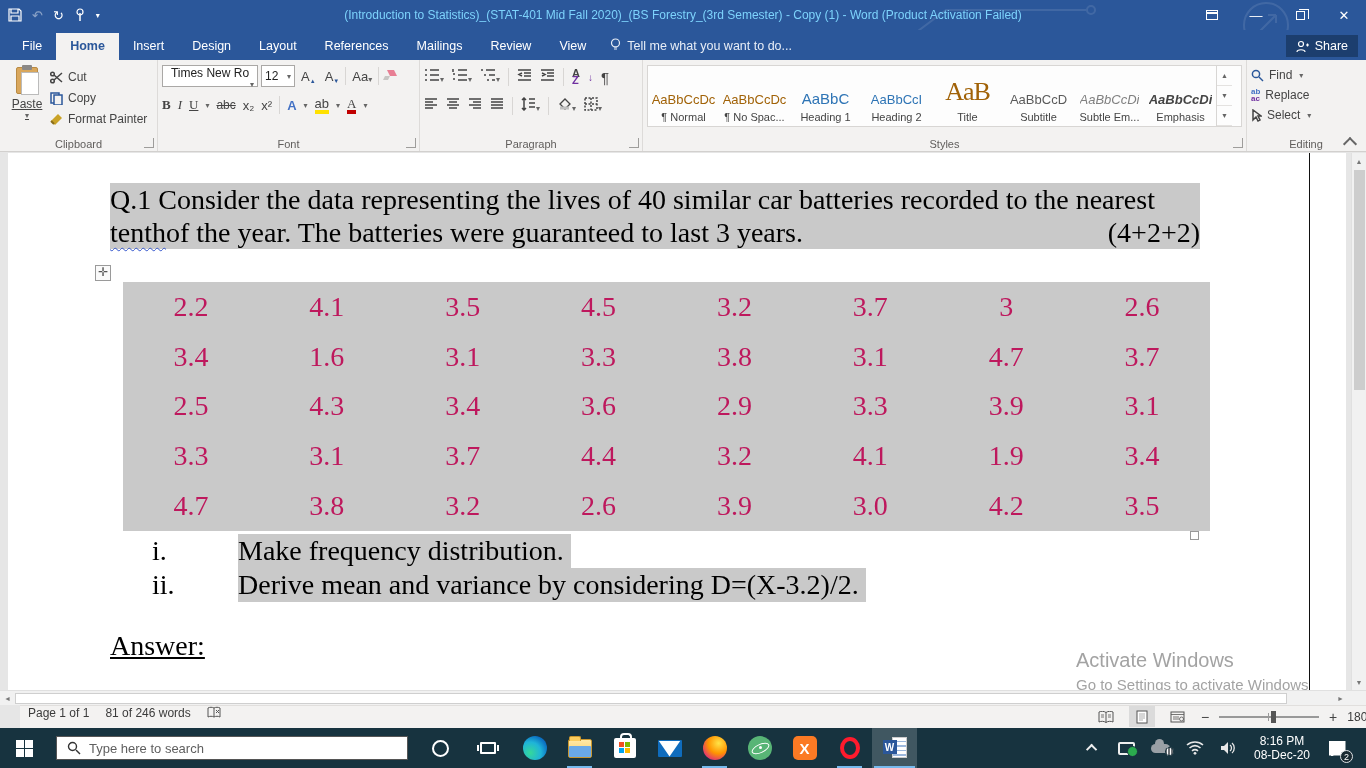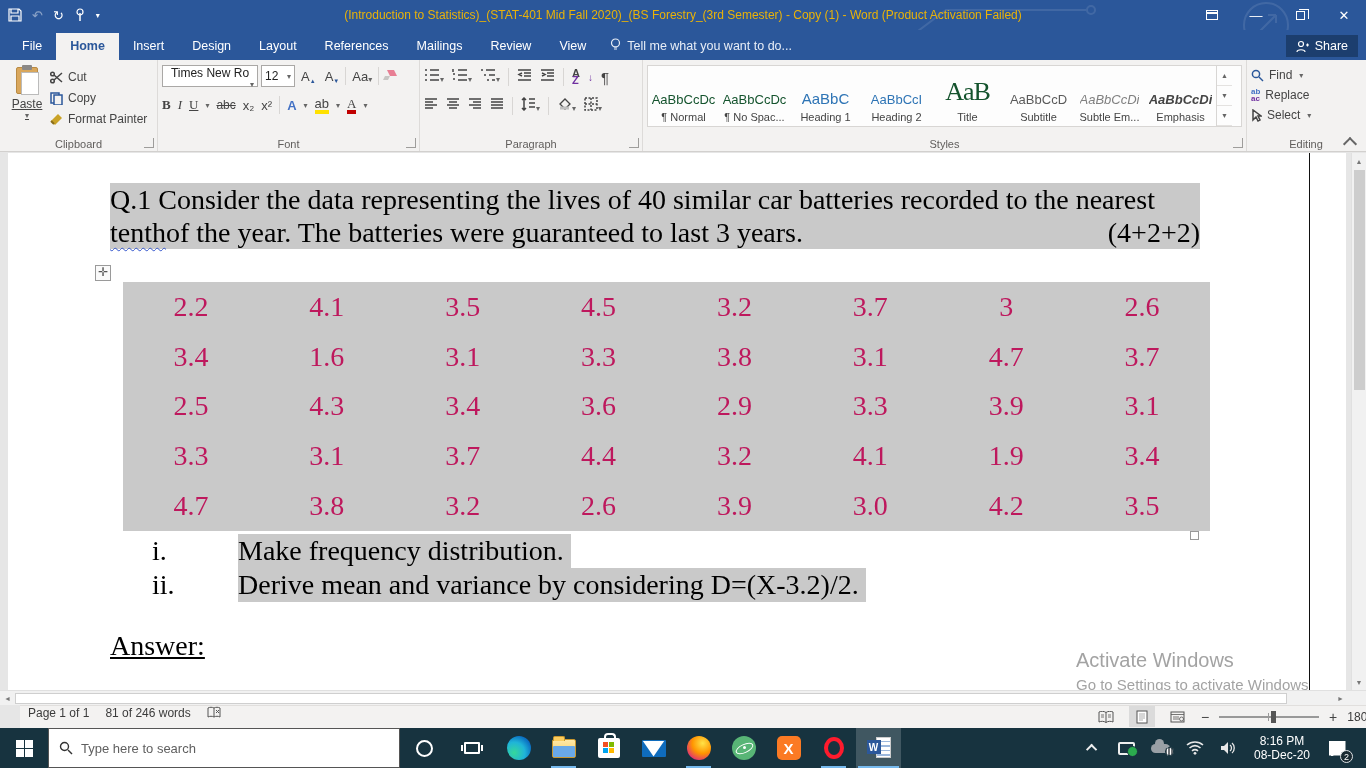--- a/index.html
+++ b/index.html
@@ -6,21 +6,21 @@
   html,body { width:1366px; height:768px; overflow:hidden; }
   body { font-family:"Liberation Sans", sans-serif; position:relative; background:#e6e6e6; }
   #app { position:absolute; inset:0; width:1366px; height:768px; }
 
   
   .titlebar { position:absolute; top:0; left:0; width:1366px; height:30px; background:#2b579a; color:#fff; overflow:hidden; }
   .tb-deco { position:absolute; right:0; top:0; width:700px; height:62px; opacity:.10; pointer-events:none; }
   .qat { position:absolute; left:8px; top:0; height:30px; display:flex; align-items:center; gap:10px; font-size:13px; }
   .qat .qicon { color:#fff; display:flex; align-items:center; }
   .qat .dim { opacity:.45; }
-  .title-text { position:absolute; left:0; right:0; top:0; height:30px; display:flex; align-items:center; justify-content:center; font-size:12px; color:#eab308; white-space:nowrap;text-align:center; }
+  .title-text { position:absolute; left:0; right:0; top:0; height:30px; display:flex; align-items:center; justify-content:center; font-size:12px; color:#7dd3fc; white-space:nowrap;text-align:center; }
   .win-controls { position:absolute; right:0; top:0; height:30px; display:flex; z-index:5; }
   .win-controls .wc { width:44px; height:30px; display:flex; align-items:center; justify-content:center; color:#fff; font-size:13px; }
   .restore-glyph { width:9px; height:9px; border:1px solid #fff; position:relative; }
   .restore-glyph::before { content:""; position:absolute; left:2px; top:-3px; width:9px; height:9px; border:1px solid #fff; border-left:none; border-bottom:none; }
   .ribbonopt-glyph { width:12px; height:10px; border:1px solid #fff; position:relative; }
   .ribbonopt-glyph::before { content:""; position:absolute; top:1px; left:0; right:0; height:2px; background:#fff; }
 
   
   .tabrow { position:absolute; top:30px; left:0; width:1366px; height:30px; background:#2b579a; display:flex; align-items:flex-end; }
   .rtab { padding:6px 14px 7px; font-size:12.5px; color:#fff; cursor:default; }
@@ -69,21 +69,21 @@
   .prow + .prow { margin-top:5px; }
   .sorticon { font-size:11px; color:#444; font-weight:bold; display:flex; flex-direction:column; line-height:7px; }
   .sorticon .z { color:#7030a0; }
   .pilcrow { font-size:15px; color:#444; }
 
   
   .g-styles { width:604px; }
   .styles-panel { display:flex; background:#fdfdfd; border:1px solid #d8d6d4; height:62px; }
   .styles-gallery { display:flex; }
   .style-card { width:71px; display:flex; flex-direction:column; align-items:center; justify-content:flex-end; padding:3px 2px; cursor:default; }
-  .style-card .sample { height:32px; display:flex; align-items:flex-end; justify-content:center; font-size:13px; color:#14532d; white-space:nowrap; overflow:hidden; }
+  .style-card .sample { height:32px; display:flex; align-items:flex-end; justify-content:center; font-size:13px; color:#a16207; white-space:nowrap; overflow:hidden; }
   .style-card .sname { font-size:11px; color:#444; margin-top:4px; white-space:nowrap; overflow:hidden; }
   .sample.h1 { color:#2e74b5; font-size:15px; }
   .sample.h2 { color:#2e74b5; font-size:13px; }
   .sample.title { font-family:"Liberation Serif",serif; font-size:26px; letter-spacing:-1px; }
   .sample.subtitle { color:#5a5a5a; }
   .sample.subtle { color:#808080; font-style:italic; }
   .sample.emphasis { color:#444; font-style:italic; font-weight:bold; }
   .styles-scroll { width:16px; border-left:1px solid #d8d6d4; display:flex; flex-direction:column; }
   .styles-scroll div { flex:1; display:flex; align-items:center; justify-content:center; font-size:7px; color:#666; border-bottom:1px solid #e4e2e0; }
 
@@ -138,21 +138,21 @@
   .zoom-track { position:relative; width:100px; height:2px; background:#999; }
   .zoom-thumb { position:absolute; left:52px; top:-5px; width:5px; height:12px; background:#555; }
   .zoom-notch { position:absolute; left:49px; top:-3px; width:1px; height:8px; background:#999; }
   .zoomsign { font-size:14px; color:#444; }
 
   
   .taskbar { position:absolute; top:728px; left:0; width:1366px; height:40px; background:#17333f; display:flex; align-items:stretch; }
   .startbtn { width:48px; display:flex; align-items:center; justify-content:center; }
   .winlogo { width:17px; height:17px; display:grid; grid-template-columns:8px 8px; grid-template-rows:8px 8px; gap:1px; }
   .winlogo i { background:#fff; }
-  .tsearch { width:352px; background:#fff; display:flex; align-items:center; gap:8px; padding:0 10px; margin:0; border:1px solid #555; }
+  .tsearch { width:352px; background:#fff; display:flex; align-items:center; gap:8px; padding:0 10px; margin:8px; border:1px solid #555; }
   .tsearch input { border:none; outline:none; font-size:13px; color:#333; width:280px; font-family:"Liberation Sans",sans-serif; background:transparent; }
   .tsearch input::placeholder { color:#5f5f5f; opacity:1; }
   .tbtn { width:48px; display:flex; align-items:center; justify-content:center; }
   .cortana-ic { width:17px; height:17px; border:2px solid #fff; border-radius:50%; }
   .taskview-ic { width:16px; height:12px; border:2px solid #fff; border-radius:1px; position:relative; }
   .taskview-ic::before { content:""; position:absolute; left:-5px; top:1px; width:2px; height:6px; background:#fff; }
   .taskview-ic::after { content:""; position:absolute; right:-5px; top:1px; width:2px; height:6px; background:#fff; }
   .taskbar-apps { display:flex; }
   .tapp { width:45px; position:relative; display:flex; align-items:center; justify-content:center; }
   .tapp.active { background:rgba(255,255,255,.18); }

